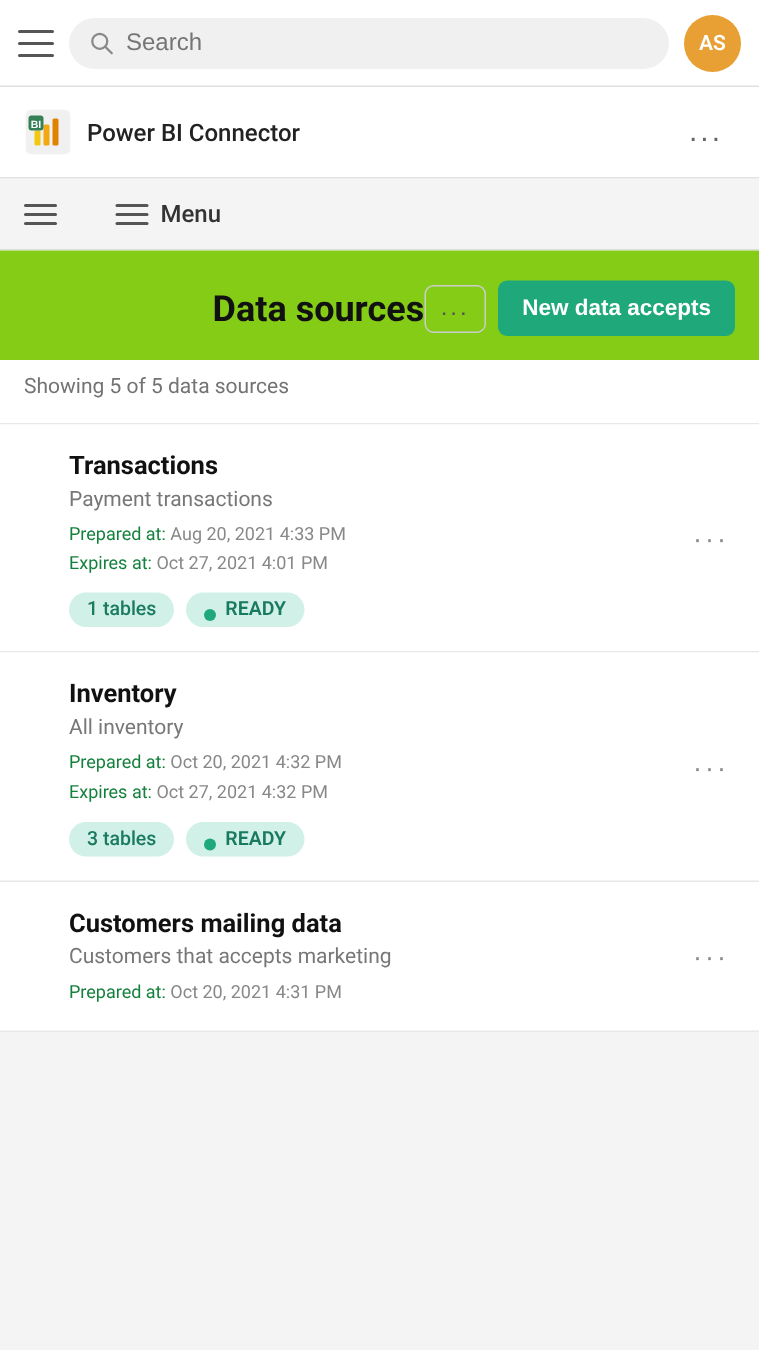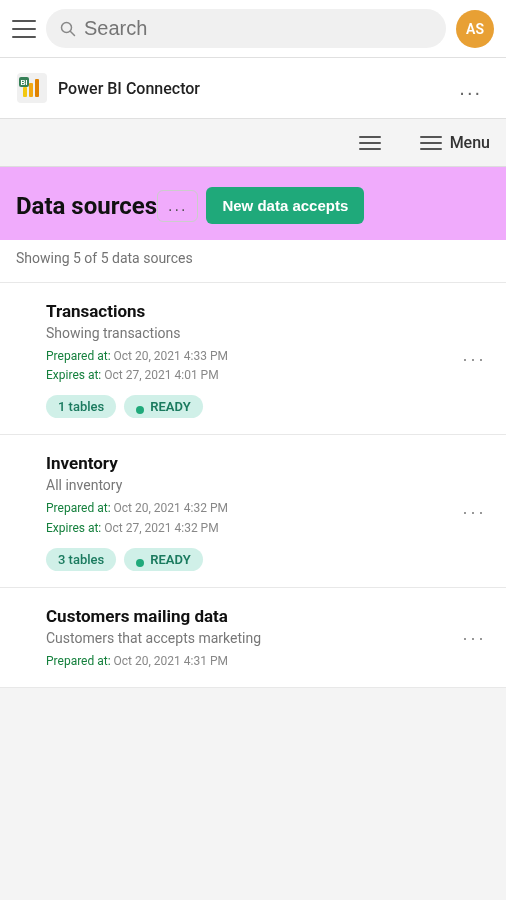--- a/index.html
+++ b/index.html
@@ -45,21 +45,21 @@
       padding: 8px 14px;
       gap: 8px;
     }
     .search-icon-svg {
       color: #888;
       flex-shrink: 0;
     }
     .search-input {
       border: none;
       background: transparent;
-      font-size: 20px;
+      font-size: 16px;
       color: #0369a1;
       outline: none;
       width: 100%;
     }
     .avatar {
       width: 38px;
       height: 38px;
       border-radius: 50%;
       background: #e8a034;
       display: flex;
@@ -69,21 +69,21 @@
       font-weight: 600;
       font-size: 14px;
       flex-shrink: 0;
     }
 
     
     .sub-nav {
       background: #f4f4f4;
       display: flex;
       align-items: center;
-      justify-content: flex-end;
+      justify-content: flex-start;
       padding: 14px 16px;
       border-bottom: 1px solid #ddd;
       gap: 39px;
     }
     .sub-nav-left {
       display: flex;
       flex-direction: column;
       gap: 4px;
       cursor: pointer;
     }
@@ -161,23 +161,23 @@
     
     .main-content {
       background: #fff;
       padding: 0;
     }
 
     
     .page-header {
       display: flex;
       align-items: center;
-      justify-content: flex-start;
+      justify-content: flex-end;
       padding: 20px 16px 16px 16px;
-      background: #f0abfc;
+      background: #84cc16;
     }
     .page-title {
       font-size: 24px;
       font-weight: 700;
       color: #111;
     }
     .header-actions {
       display: flex;
       align-items: center;
       gap: 8px;
@@ -351,24 +351,24 @@
       <button class="new-datasource-btn">New data accepts</button>
     </div>
   </div>
 
   <div class="showing-count">Showing 5 of 5 data sources</div>
 
   <div class="datasource-item">
     <div class="datasource-item-header">
       <div class="datasource-item-content">
         <div class="datasource-name">Transactions</div>
-        <div class="datasource-description">Showing transactions</div>
+        <div class="datasource-description">Payment transactions</div>
         <div class="datasource-meta">
           <span class="label">Prepared at:</span>
-          <span>Oct 20, 2021 4:33 PM</span><br>
+          <span>Aug 20, 2021 4:33 PM</span><br>
           <span class="label">Expires at:</span>
           <span>Oct 27, 2021 4:01 PM</span>
         </div>
         <div class="datasource-tags">
           <span class="tag">1 tables</span>
           <span class="status-badge">
             <span class="status-dot"></span>
             <span>READY</span>
           </span>
         </div>

